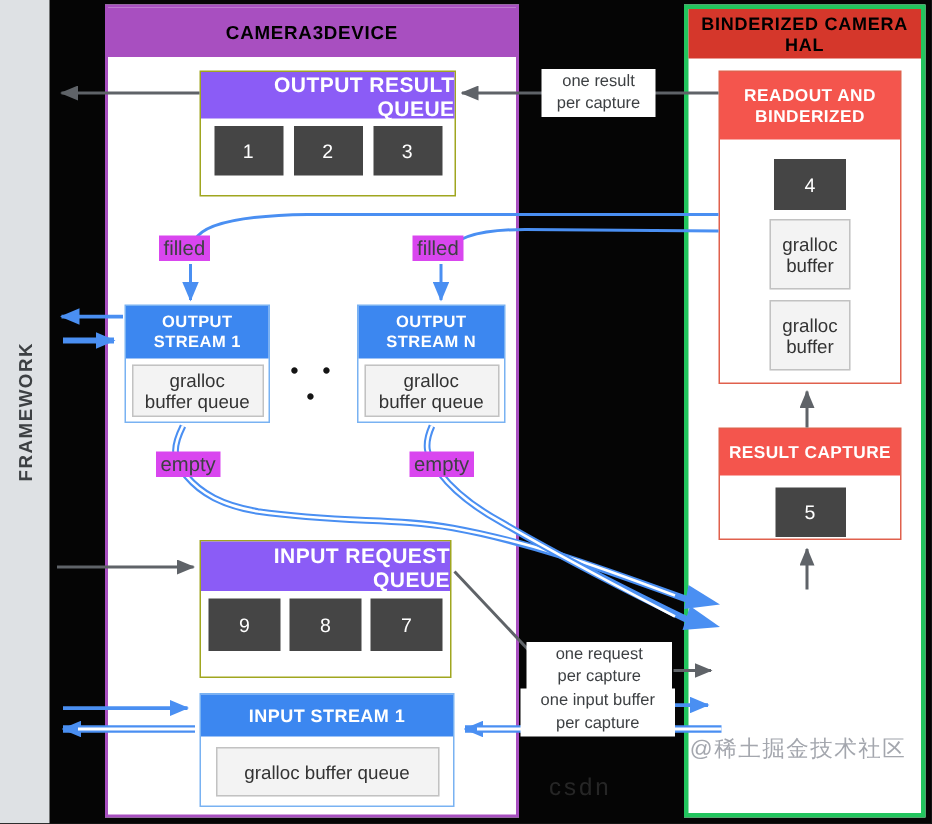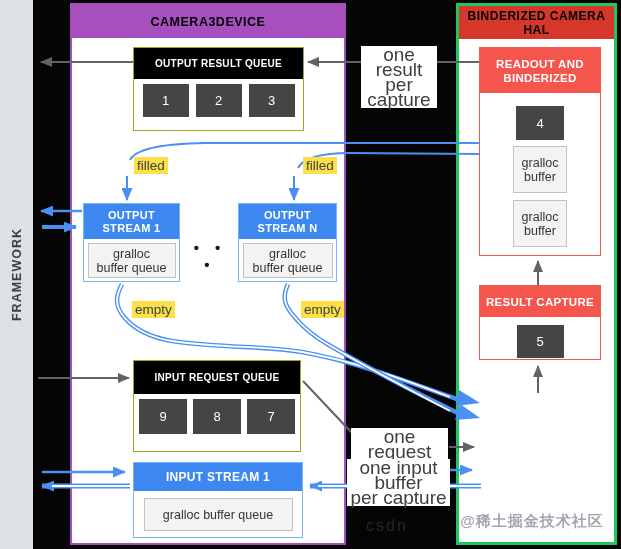--- a/index.html
+++ b/index.html
@@ -17,33 +17,33 @@
   .panel-right{left:456px;top:3px;width:161px;height:542px;border:3px solid #22c55e;}
   .panel-hdr{display:flex;align-items:center;justify-content:center;color:#000000;font-weight:bold;
              font-size:12.5px;letter-spacing:.5px;text-align:center;line-height:14px;}
   .hdr-purple{height:33px;background:#a84fc0;}
   .hdr-darkred{height:33px;background:#d5372b;font-size:12px;}
   
   .box{box-sizing:border-box;background:#fff;}
   .box .bhdr{display:flex;align-items:center;justify-content:center;color:#fff;font-weight:bold;
              text-align:center;letter-spacing:.3px;}
   .green{border:1px solid #a0a61f;}
-  .green .bhdr{background:#000000;height:31px;font-size:10px;}
+  .green .bhdr{background:#8b5cf6;height:31px;font-size:14px;text-align:right;}
   .blue{border:1px solid #79b2f2;}
   .blue .bhdr{background:#3c87f0;}
   .red{border:1px solid #e0604d;}
   .red .bhdr{background:#f4554d;font-size:11.5px;line-height:14px;}
   .slotrow{display:flex;justify-content:center;padding-top:5px;}
   .slot{background:#454545;color:#fff;display:flex;align-items:center;justify-content:center;font-size:13px;}
   .gbox{box-sizing:border-box;background:#f3f3f3;border:1px solid #c2c2c2;color:#333;
         display:flex;align-items:center;justify-content:center;text-align:center;
         font-size:12.5px;line-height:14px;}
   
-  .lbl{background:#fde047;color:#3d4043;font-size:13.5px;line-height:15px;text-align:center;padding:1px 3px;margin-left:28px;}
-  .lbl2{background:#fff;color:#3d4043;font-size:19px;line-height:15px;text-align:center;padding:1px 0;}
+  .lbl{background:#d946ef;color:#3d4043;font-size:13.5px;line-height:15px;text-align:center;padding:1px 3px;}
+  .lbl2{background:#fff;color:#3d4043;font-size:11px;line-height:15px;text-align:center;padding:1px 0;}
   .dots{color:#141414;font-weight:bold;font-size:15px;letter-spacing:6px;text-align:center;}
   .wm{color:#a4a7ae;font-size:15px;letter-spacing:1px;text-align:center;}
   .wm-faint{color:#9b9b9b;opacity:.22;font-size:16px;letter-spacing:2px;}
   svg.overlay{position:absolute;left:0;top:0;pointer-events:none;}
 </style>
 </head>
 <body>
 
 <div class="stage">
 
@@ -171,15 +171,15 @@
   <div class="abs lbl" style="left:104px;top:301px;">empty</div>
   <div class="abs lbl" style="left:273px;top:301px;">empty</div>
   <div class="abs lbl2 ml" style="left:361px;top:46px;width:76px;">one result
 per capture</div>
   <div class="abs lbl2 ml" style="left:351px;top:428px;width:97px;">one request
 per capture</div>
   <div class="abs lbl2 ml" style="left:347px;top:459px;width:103px;">one input buffer
 per capture</div>
 
   <div class="abs wm-faint" style="left:366px;top:517px;">csdn</div>
-  <div class="abs wm" style="left:447px;top:512px;width:170px;font-weight:bold;">@稀土掘金技术社区</div>
+  <div class="abs wm" style="left:447px;top:490px;width:170px;">@稀土掘金技术社区</div>
 
 </div>
 
 </body></html>

